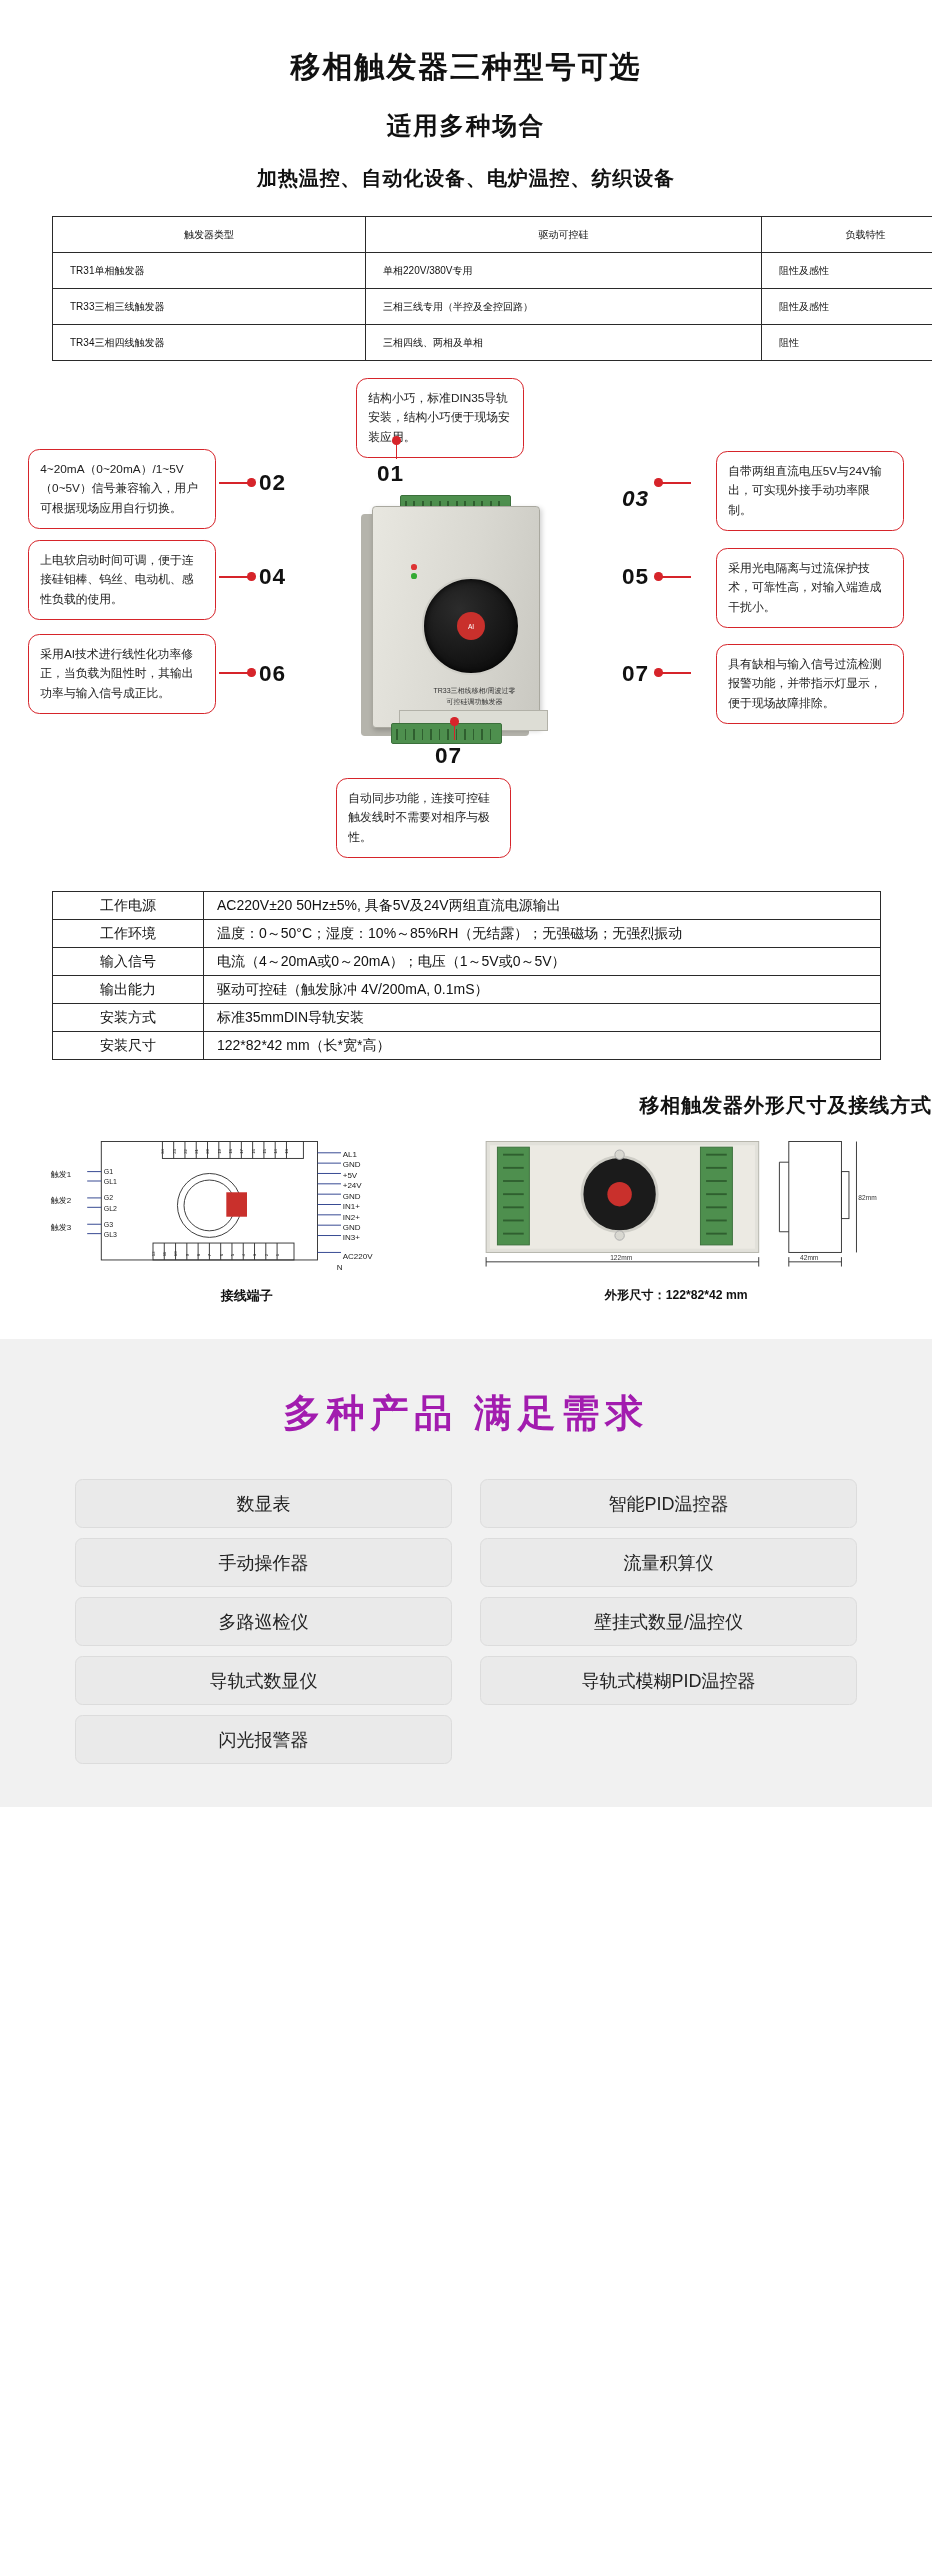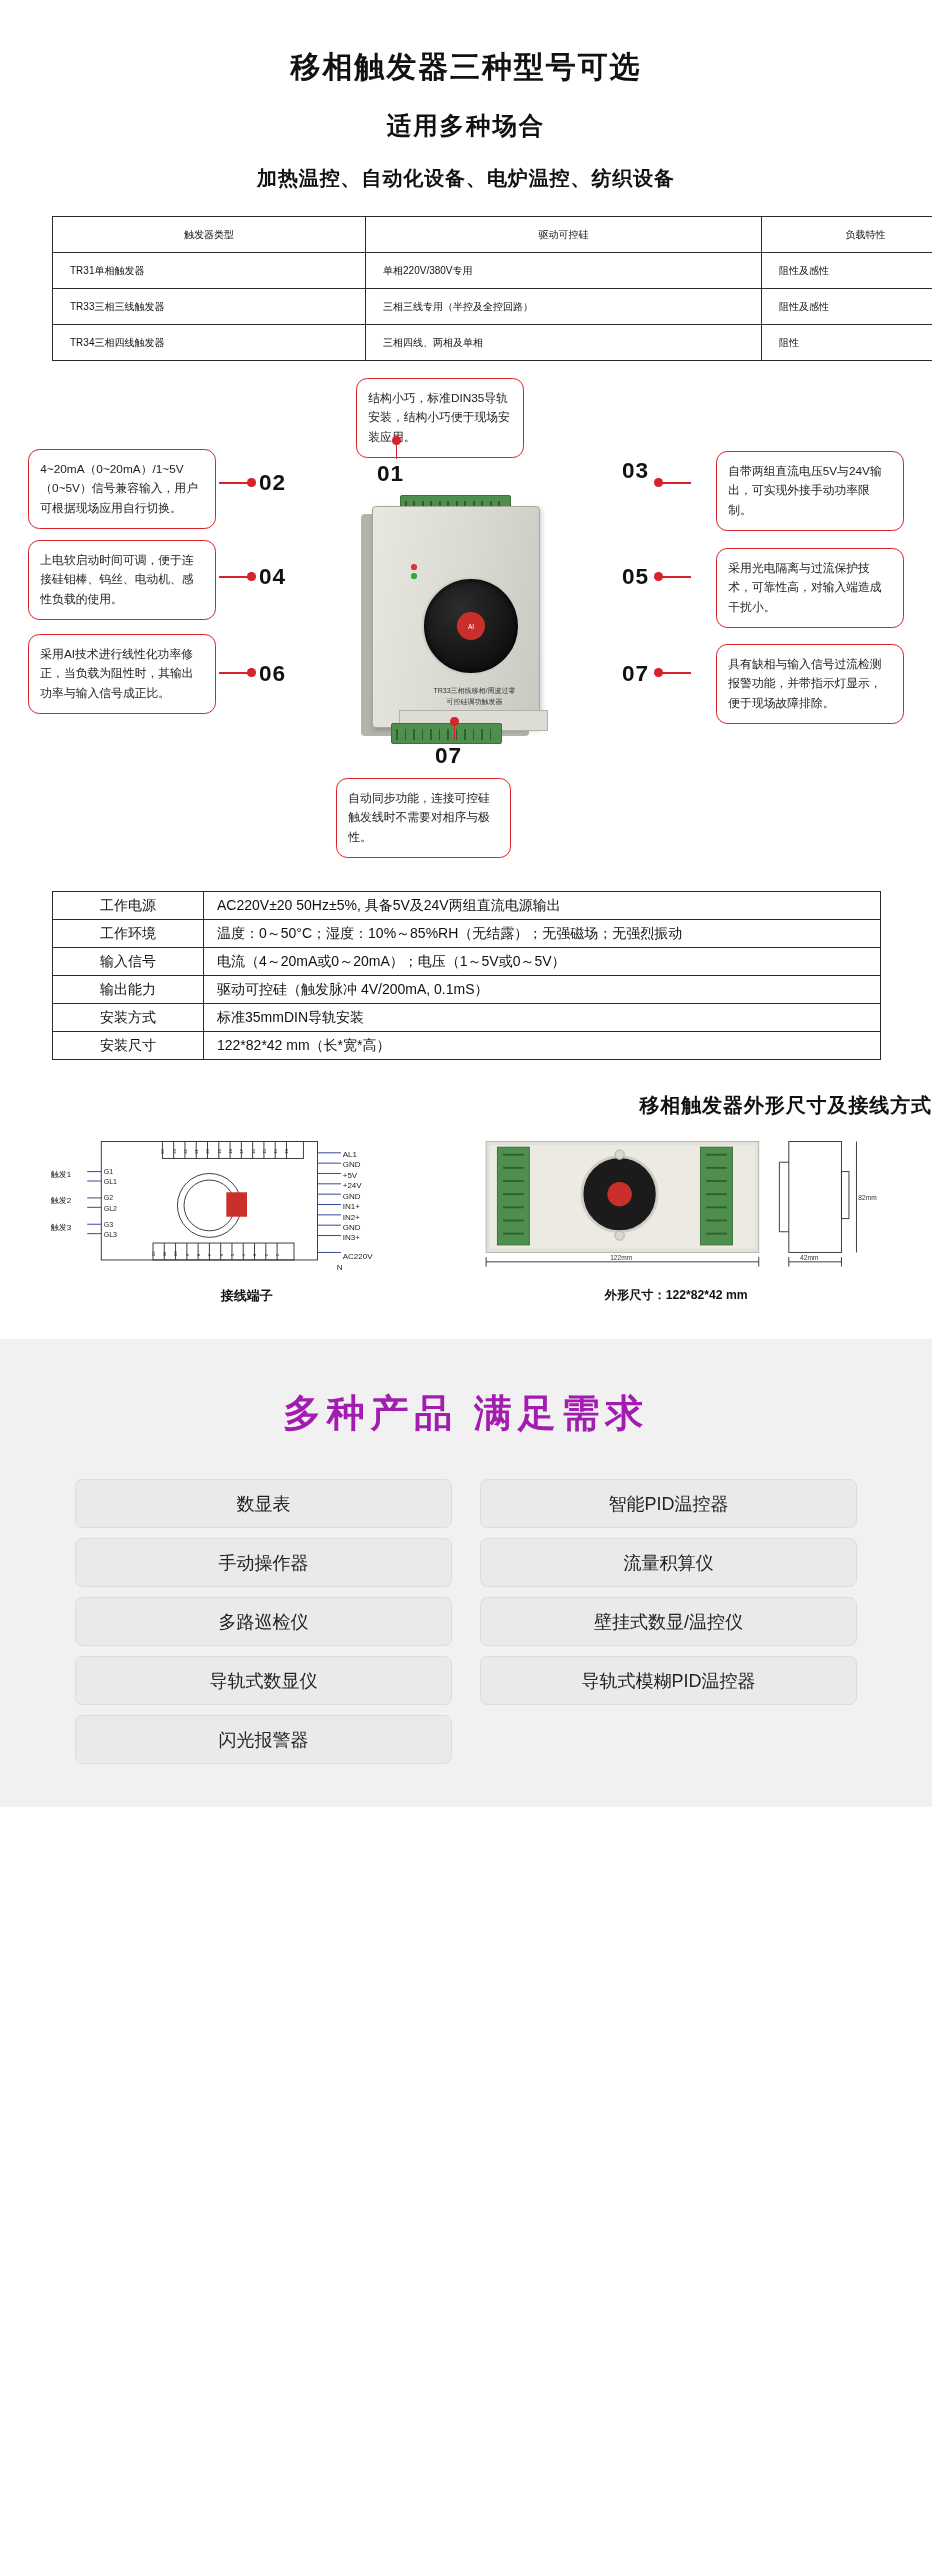--- a/index.html
+++ b/index.html
@@ -298,21 +298,21 @@
     <div class="callout" style="left:28px; top:256px;">
       <span>采用AI技术进行线性化功率修正，当负载为阻性时，其输出功率与输入信号成正比。</span>
     </div>
     <div class="num" style="left:259px; top:283px;">06</div>
     <div class="lead" style="left:219px; top:294px; width:32px;"></div>
     <div class="dot" style="left:247px; top:290px;"></div>
 
     <div class="callout" style="left:716px; top:73px;">
       <span>自带两组直流电压5V与24V输出，可实现外接手动功率限制。</span>
     </div>
-    <div class="num" style="left:622px; top:80px;">03</div>
+    <div class="num" style="left:622px; top:108px;font-style:italic;">03</div>
     <div class="lead" style="left:659px; top:104px; width:32px;"></div>
     <div class="dot" style="left:654px; top:100px;"></div>
 
     <div class="callout" style="left:716px; top:170px;">
       <span>采用光电隔离与过流保护技术，可靠性高，对输入端造成干扰小。</span>
     </div>
     <div class="num" style="left:622px; top:186px;">05</div>
     <div class="lead" style="left:659px; top:198px; width:32px;"></div>
     <div class="dot" style="left:654px; top:194px;"></div>
 

